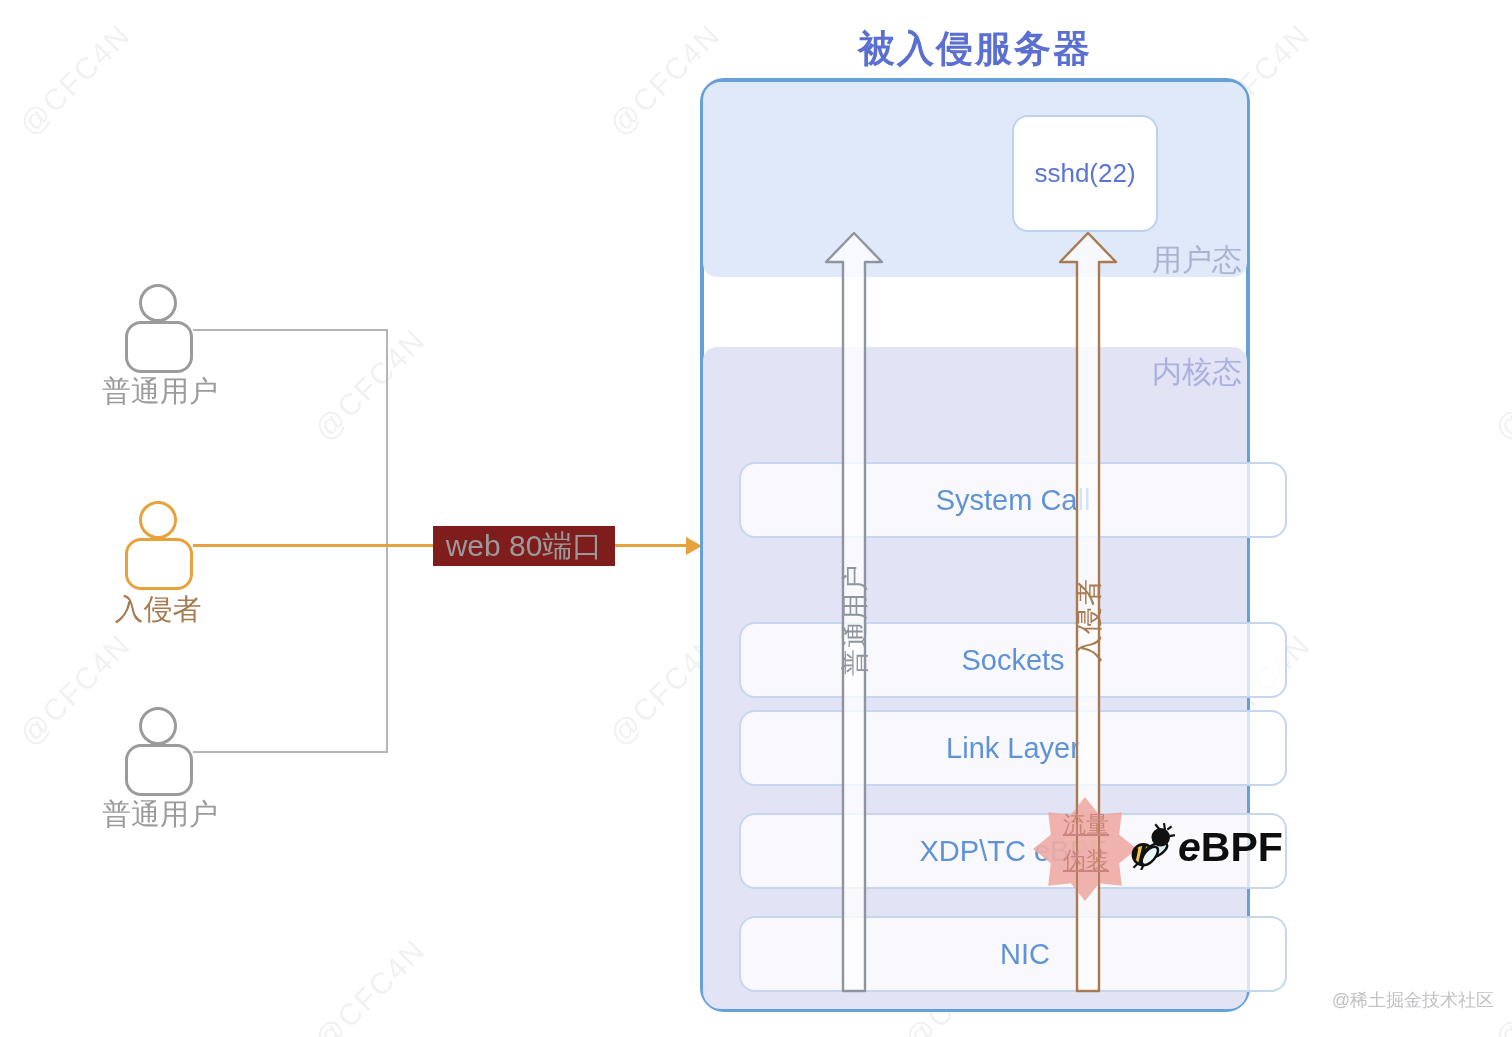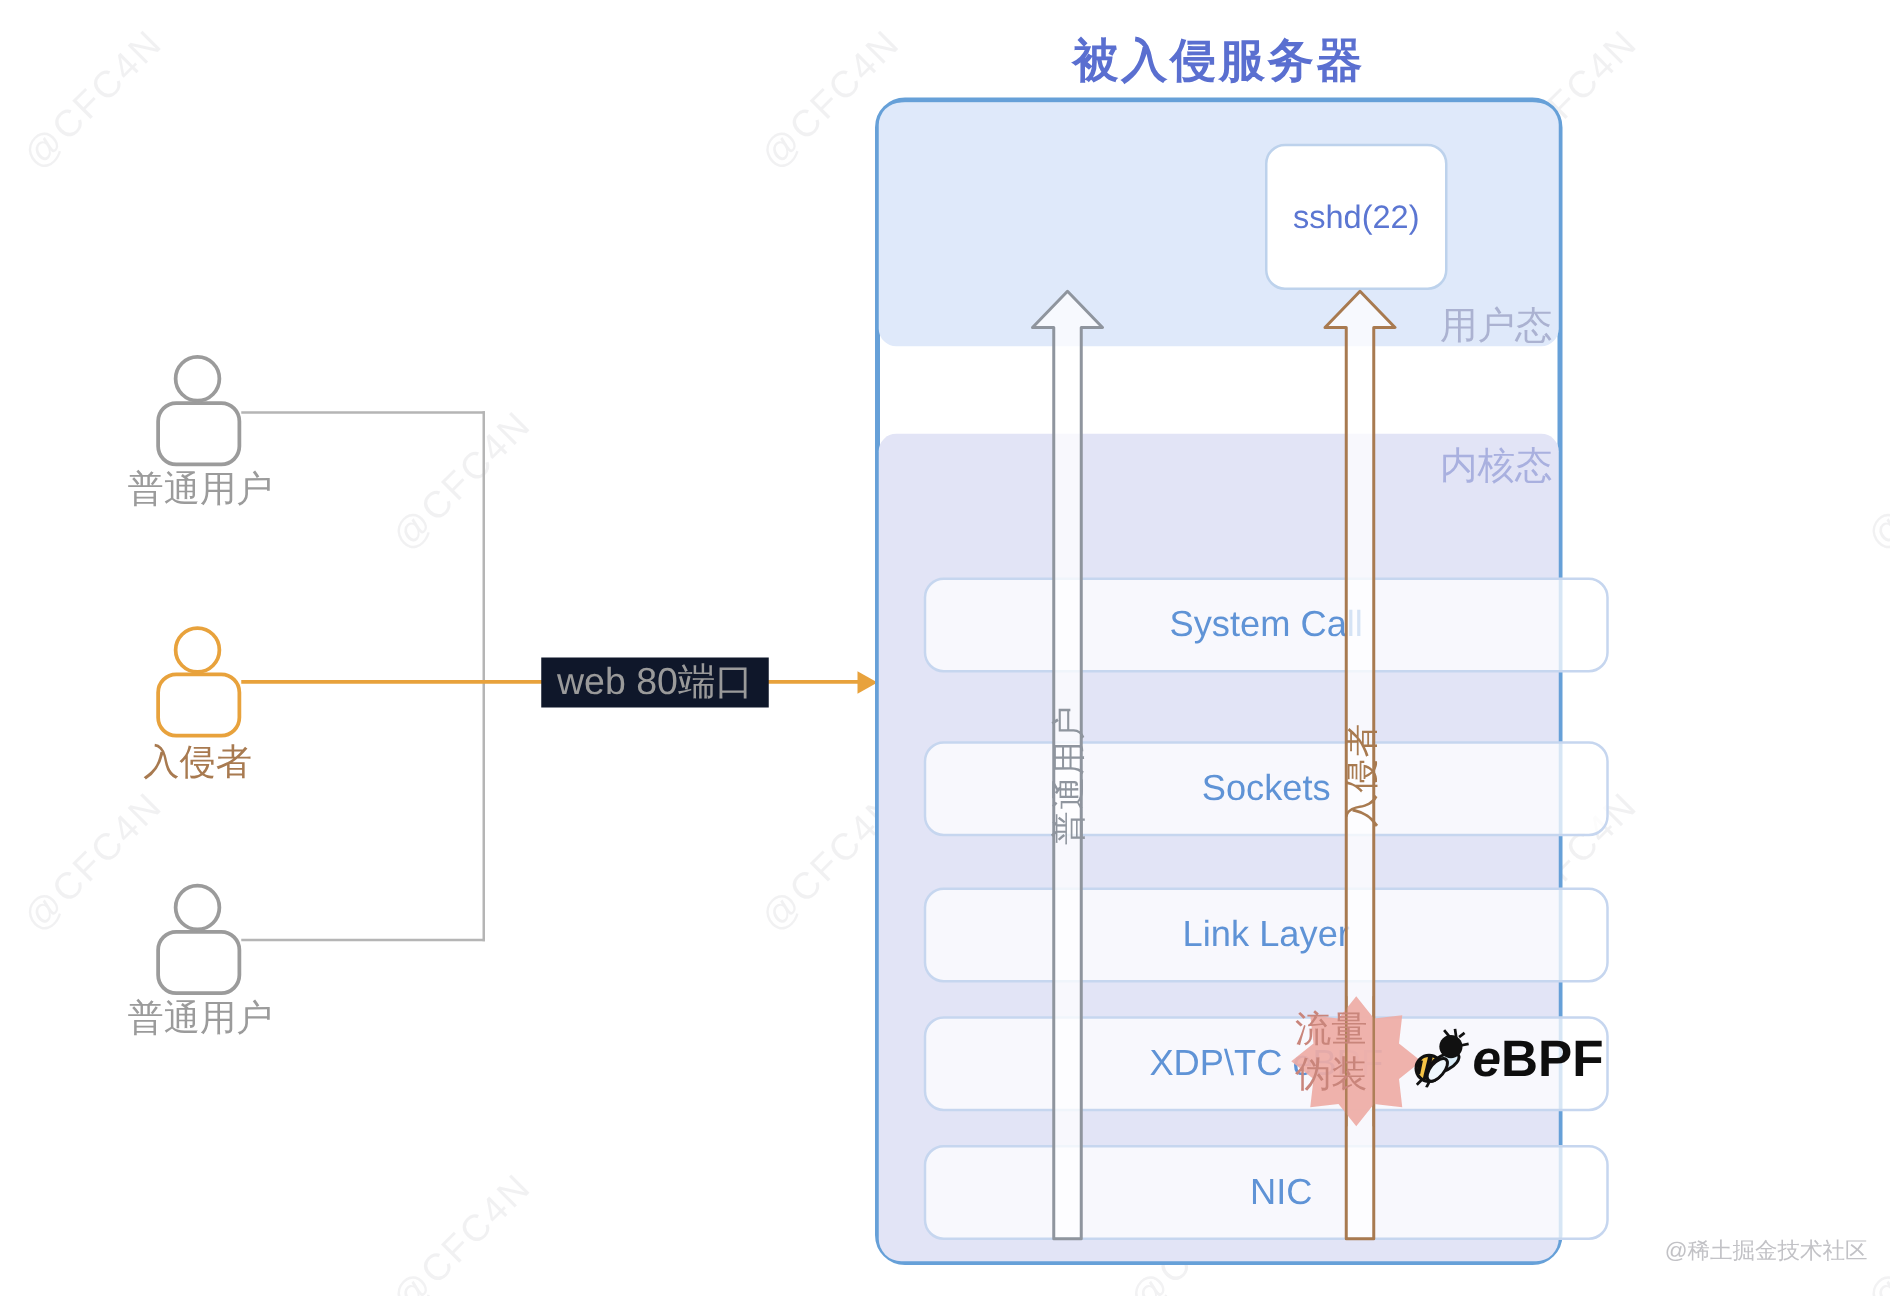--- a/index.html
+++ b/index.html
@@ -17,21 +17,21 @@
   .wm{position:absolute;font-size:30px;color:var(--watermark);opacity:.14;
       transform:translate(-50%,-50%) rotate(-45deg);white-space:nowrap;letter-spacing:2px;}
   .line-h{position:absolute;height:2px;background:var(--line-gray);}
   .line-v{position:absolute;width:2px;background:var(--line-gray);}
   .person-body{position:absolute;width:68px;height:52px;border-radius:16px;
                background:#fff;border:3px solid var(--gray);box-sizing:border-box;}
   .person-head{position:absolute;width:38px;height:38px;border-radius:50%;
                background:#fff;border:3px solid var(--gray);box-sizing:border-box;}
   .intruder .person-body,.intruder .person-head{border-color:var(--orange);}
   .actor-label{position:absolute;width:160px;text-align:center;font-size:29px;color:var(--gray);}
-  .web-label{position:absolute;background:#0f172a;font-size:30px;color:#9a9a9a;
+  .web-label{position:absolute;background:#7f1d1d;font-size:30px;color:#9a9a9a;
              text-align:center;line-height:40px;}
   .server-panel{position:absolute;left:700px;top:78px;width:550px;height:934px;
                 border:4px solid var(--accent-blue);border-radius:24px;background:#fff;
                 box-sizing:border-box;}
   .region{position:absolute;left:703px;width:544px;}
   .region.user{top:82px;height:195px;background:var(--user-region-bg);border-radius:18px 18px 14px 14px;}
   .region.kernel{top:347px;height:662px;background:var(--kernel-region-bg);border-radius:14px 14px 18px 18px;}
   .panel-title{position:absolute;left:700px;top:24px;width:550px;text-align:center;
                font-size:37px;font-weight:bold;color:var(--title-blue);letter-spacing:2px;}
   .region-label{position:absolute;left:1116px;width:126px;text-align:right;font-size:30px;opacity:.95;}
@@ -42,22 +42,22 @@
        justify-content:center;font-size:26px;color:var(--service-text);box-sizing:border-box;}
   .layer{position:absolute;left:739px;width:548px;height:76px;background:rgba(255,255,255,.74);
          border:2px solid #c6d6ef;border-radius:16px;display:flex;align-items:center;
          justify-content:center;font-size:29px;color:var(--layer-text);box-sizing:border-box;}
   .flow-arrow{position:absolute;top:231px;width:60px;height:762px;}
   .flow-label{position:absolute;width:170px;text-align:center;font-size:27px;letter-spacing:1px;
               transform:translate(-50%,-50%) rotate(-90deg);}
   .flow-label.normal{color:var(--flow-gray);}
   .flow-label.intruder{color:var(--intruder-brown);}
   .star-line{position:absolute;width:2px;background:var(--intruder-brown);opacity:.9;}
-  .badge-text{position:absolute;left:1036px;top:806px;width:100px;text-align:left;
-              font-size:29px;line-height:36px;color:var(--badge-text);}
+  .badge-text{position:absolute;left:1036px;top:806px;width:100px;text-align:center;
+              font-size:23px;line-height:36px;color:var(--badge-text);text-decoration:underline;}
   .ebpf-text{position:absolute;left:1178px;top:824px;font-size:41px;font-weight:bold;color:#0e0e0e;}
   .ebpf-text .e{font-style:italic;}
   .credit{position:absolute;right:18px;top:988px;font-size:18px;color:#c2c2c6;}
   .arrow-head-right{position:absolute;width:0;height:0;border-top:9px solid transparent;
                     border-bottom:9px solid transparent;border-left:16px solid var(--orange);}
   .orange-line{position:absolute;height:3px;background:var(--orange);}
 </style>
 </head>
 <body>
 
@@ -107,21 +107,21 @@
   <div class="panel-title">被入侵服务器</div>
   <div class="server-panel"></div>
   <div class="region user"></div>
   <div class="region kernel"></div>
   <div class="region-label user">用户态</div>
   <div class="region-label kernel">内核态</div>
 
   <div class="svc" style="left:1012px;">sshd(22)</div>
 
   <div class="layer" style="top:462px;">System Call</div>
-  <div class="layer" style="top:593px;">Sockets</div>
+  <div class="layer" style="top:622px;">Sockets</div>
   <div class="layer" style="top:710px;">Link Layer</div>
   <div class="layer" style="top:813px;">XDP\TC eBPF</div>
   <div class="layer" style="top:916px;padding-left:24px;">NIC</div>
 
   <svg class="flow-arrow" style="left:824px;" viewBox="0 0 60 762">
     <polygon points="30,2 58,31 41,31 41,760 19,760 19,31 2,31" fill="rgba(255,255,255,0.74)" style="stroke:var(--flow-gray);" stroke-width="2.4" stroke-linejoin="round"></polygon>
   </svg>
   <svg class="flow-arrow" style="left:1058px;" viewBox="0 0 60 762">
     <polygon points="30,2 58,31 41,31 41,760 19,760 19,31 2,31" fill="rgba(255,255,255,0.74)" style="stroke:var(--intruder-brown);" stroke-width="2.4" stroke-linejoin="round"></polygon>
   </svg>

